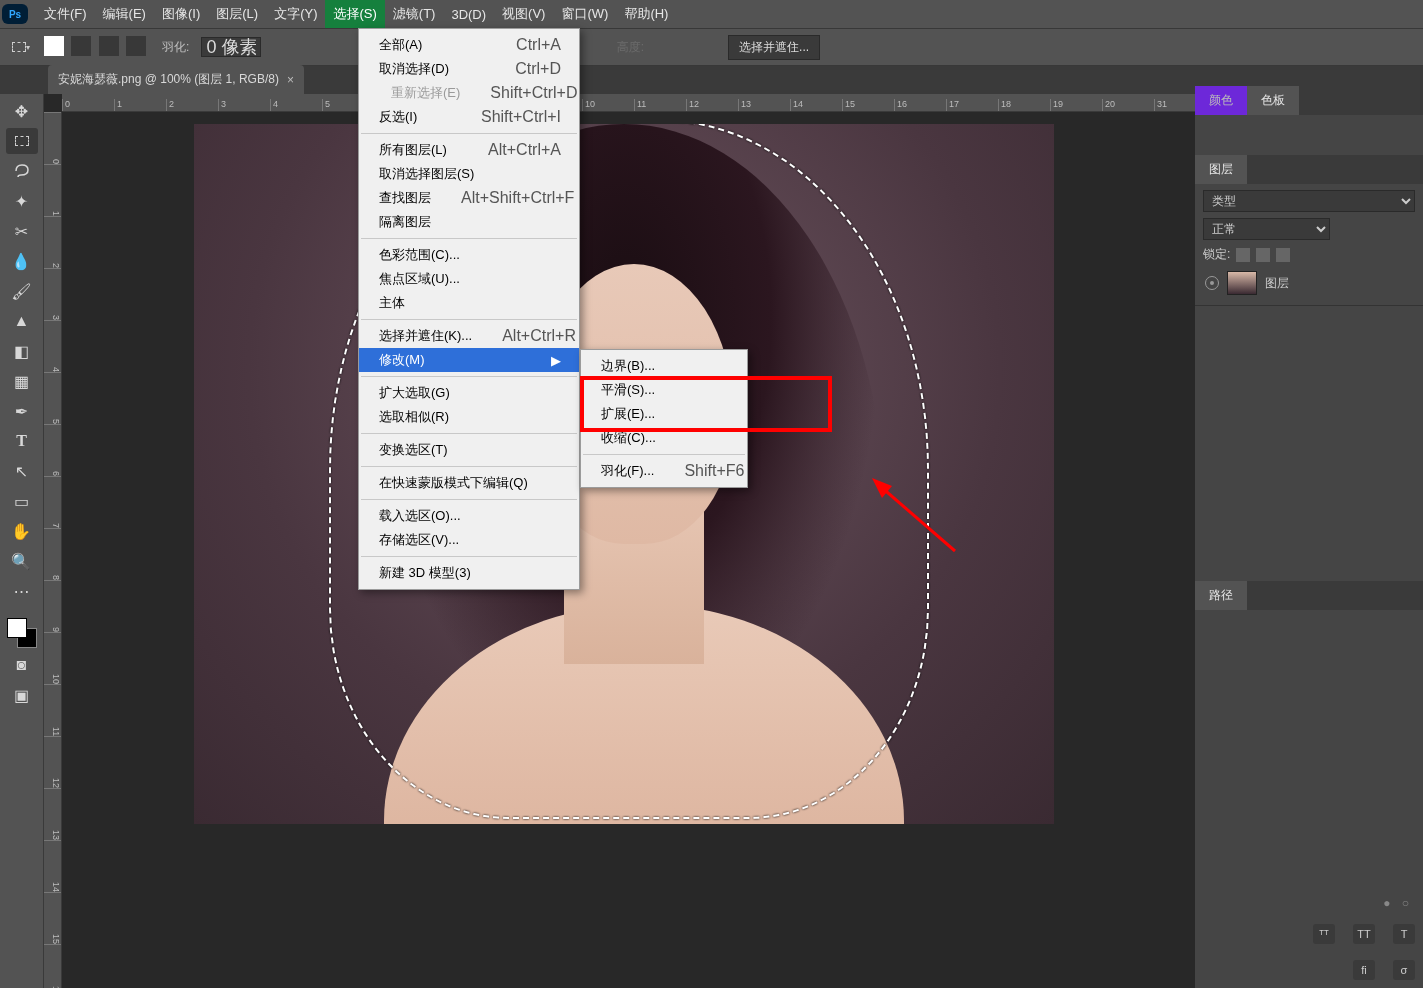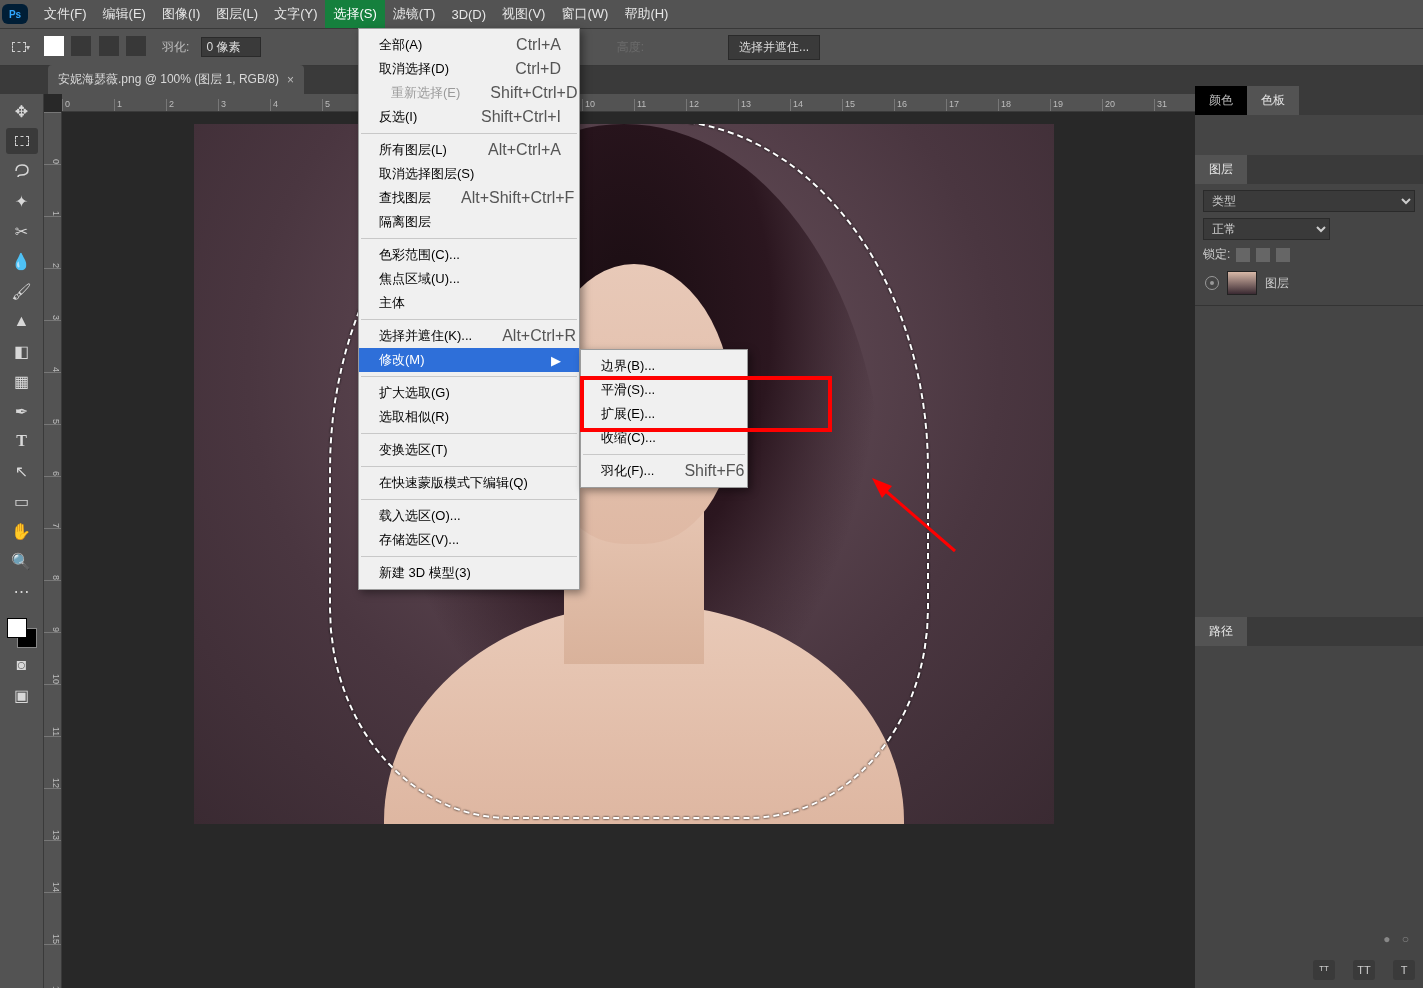--- a/index.html
+++ b/index.html
@@ -9,21 +9,21 @@
 .menubar { height:28px; background:#535353; display:flex; align-items:center; font-size:13px; color:#e6e6e6; }
 .ps-logo { width:26px; height:20px; margin:0 8px 0 2px; background:#001e36; color:#31a8ff; display:flex; align-items:center; justify-content:center; font-weight:bold; font-size:10px; border-radius:6px; }
 .menubar .mi { padding:0 8px; height:100%; display:flex; align-items:center; cursor:default; }
 .menubar .mi.active { background:#15803d; color:#fff; }
 
 
 .optbar { height:38px; background:#535353; border-top:1px solid #383838; border-bottom:1px solid #383838; display:flex; align-items:center; color:#bfbfbf; font-size:12px; padding-left:10px; gap:12px; }
 .opt-icon { width:22px; height:22px; display:flex; align-items:center; justify-content:center; }
 .rect-icon { width:14px; height:10px; border:1px dashed #cfcfcf; }
 .mode-btn { width:20px; height:20px; background:#383838; display:inline-block; margin-right:4px; }
-.feather-input { background:#3a3a3a; border:1px solid #2a2a2a; color:#dcdcdc; width:60px; height:20px; padding:0 4px; font-size:12px; }
+.feather-input { background:#3a3a3a; border:1px solid #2a2a2a; color:#dcdcdc; width:60px; height:20px; padding:0 4px; font-size:18px; }
 .opt-disabled { color:#6b6b6b; }
 .mask-btn { background:#3a3a3a; border:1px solid #2a2a2a; color:#dcdcdc; padding:3px 10px; font-size:12px; }
 
 
 .tabbar { height:28px; background:#3a3a3a; display:flex; align-items:flex-end; padding-left:48px; }
 .doc-tab { background:#535353; color:#d8d8d8; font-size:12px; padding:6px 10px; display:flex; align-items:center; gap:8px; border-top-left-radius:4px; border-top-right-radius:4px;}
 .doc-tab .x { color:#bbb; }
 
 
 .toolbar { position:absolute; left:0; top:94px; width:44px; bottom:0; background:#535353; border-right:1px solid #3a3a3a; display:flex; flex-direction:column; align-items:center; padding-top:4px; gap:4px; }
@@ -67,21 +67,21 @@
 
 
 .red-box { position:absolute; left:580px; top:376px; width:252px; height:56px; border:4px solid #ff0000; pointer-events:none; z-index:50;}
 .red-arrow { position:absolute; left:870px; top:476px; width:90px; height:80px; pointer-events:none; z-index:50;}
 .red-arrow svg line { stroke:#ff0000; stroke-width:3; }
 .red-arrow svg polygon { fill:#ff0000; }
 
 
 .right { position:absolute; right:0; top:86px; width:228px; bottom:0; background:#454545; display:flex; flex-direction:column; font-size:12px; color:#ccc; }
 .r-tabs { display:flex; background:#3a3a3a; }
-.r-tabs .t { padding:6px 14px; background:#000000; color:#bbb; }
+.r-tabs .t { padding:6px 14px; background:#6d28d9; color:#bbb; }
 .r-tabs .t.act { background:#535353; color:#e6e6e6; }
 .r-panel { background:#454545; padding:6px 8px; border-bottom:1px solid #333; }
 .kind-select { width:100%; background:#3a3a3a; border:1px solid #2a2a2a; color:#ccc; padding:2px 4px; font-size:12px; }
 .blend-row { margin:6px 0; }
 .lock-row { display:flex; align-items:center; gap:6px; margin:4px 0; }
 .lock-ic { width:14px; height:14px; background:#666; }
 .layer-item { display:flex; align-items:center; gap:8px; padding:4px 2px; }
 .eye { width:14px; height:14px; border:1px solid #999; border-radius:50%; position:relative; }
 .eye::after{content:"";position:absolute;left:4px;top:4px;width:4px;height:4px;background:#999;border-radius:50%;}
 .thumb { width:30px; height:24px; background:linear-gradient(#d8b9a8,#3a2a32); border:1px solid #222; }
@@ -368,13 +368,17 @@
   <div class="r-tabs">
     <div class="t act">路径</div>
   </div>
   <div style="height:280px;"></div>
   <div class="r-dots">● ○</div>
   <div class="r-glyphs">
     <div class="g">ᵀᵀ</div>
     <div class="g">TT</div>
     <div class="g">T</div>
   </div>
+  <div class="r-glyphs">
+    <div class="g">fi</div>
+    <div class="g">σ</div>
+  </div>
 </div>
 
 </body></html>

